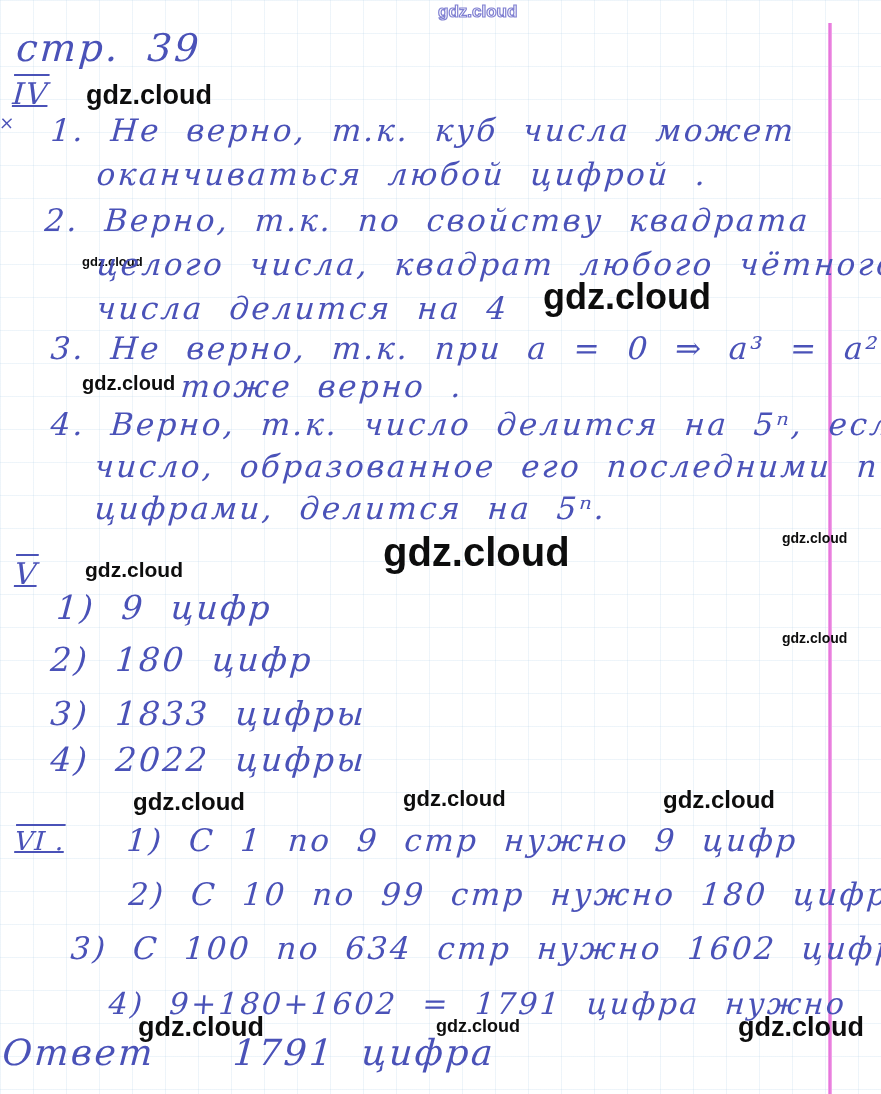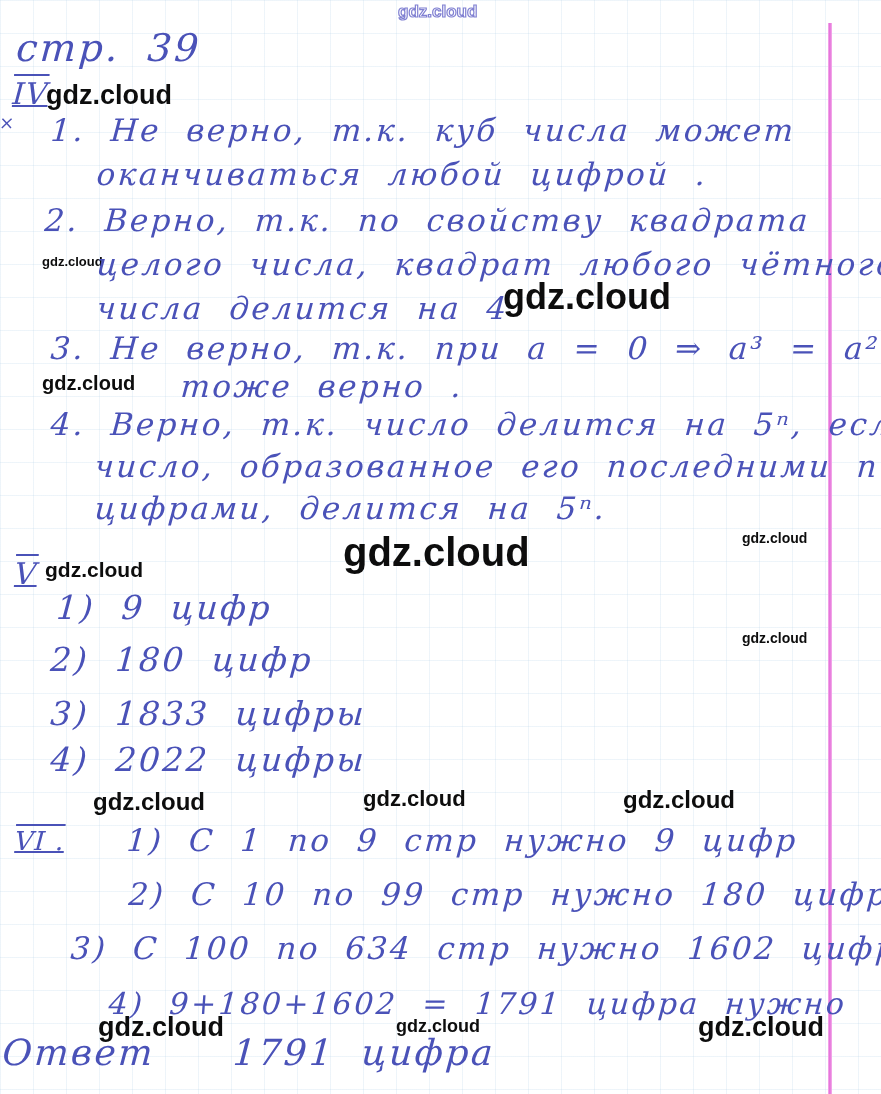--- a/index.html
+++ b/index.html
@@ -32,20 +32,21 @@
     letter-spacing:1px;
     word-spacing:normal;
   }
   .wm{
     position:absolute;
     font-family:"Liberation Sans",sans-serif;
     font-weight:700;
     color:#0d0d0d;
     white-space:nowrap;
     letter-spacing:0;
+    padding-left:40px;
   }
   .wm-outline{
     color:transparent;
     -webkit-text-stroke:1.2px #8181d2;
   }
   .margin-line{
     position:absolute;
     left:828px;top:23px;
     width:4px;height:1071px;
     background:linear-gradient(to right,#f6b4ec 0%,#e269d8 45%,#f6b4ec 100%);

